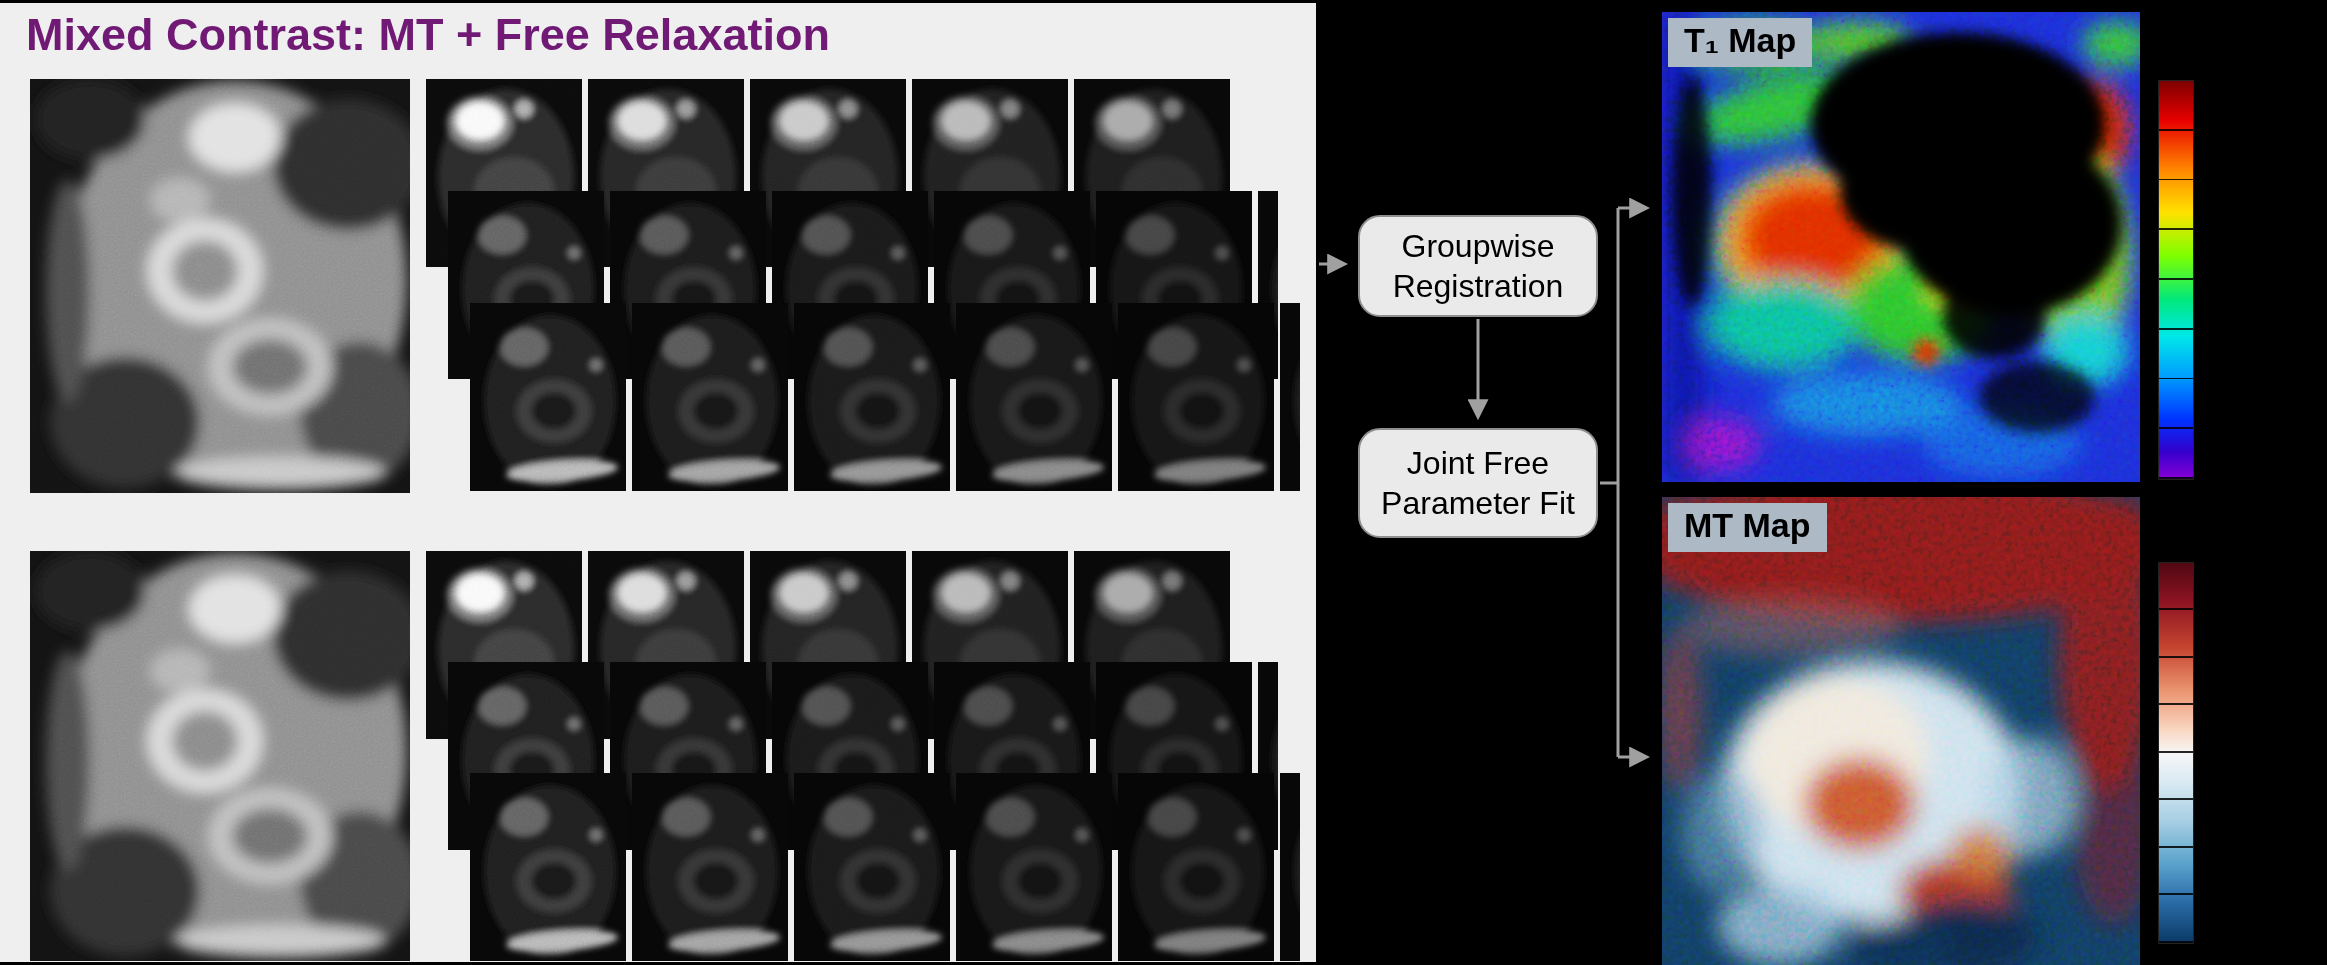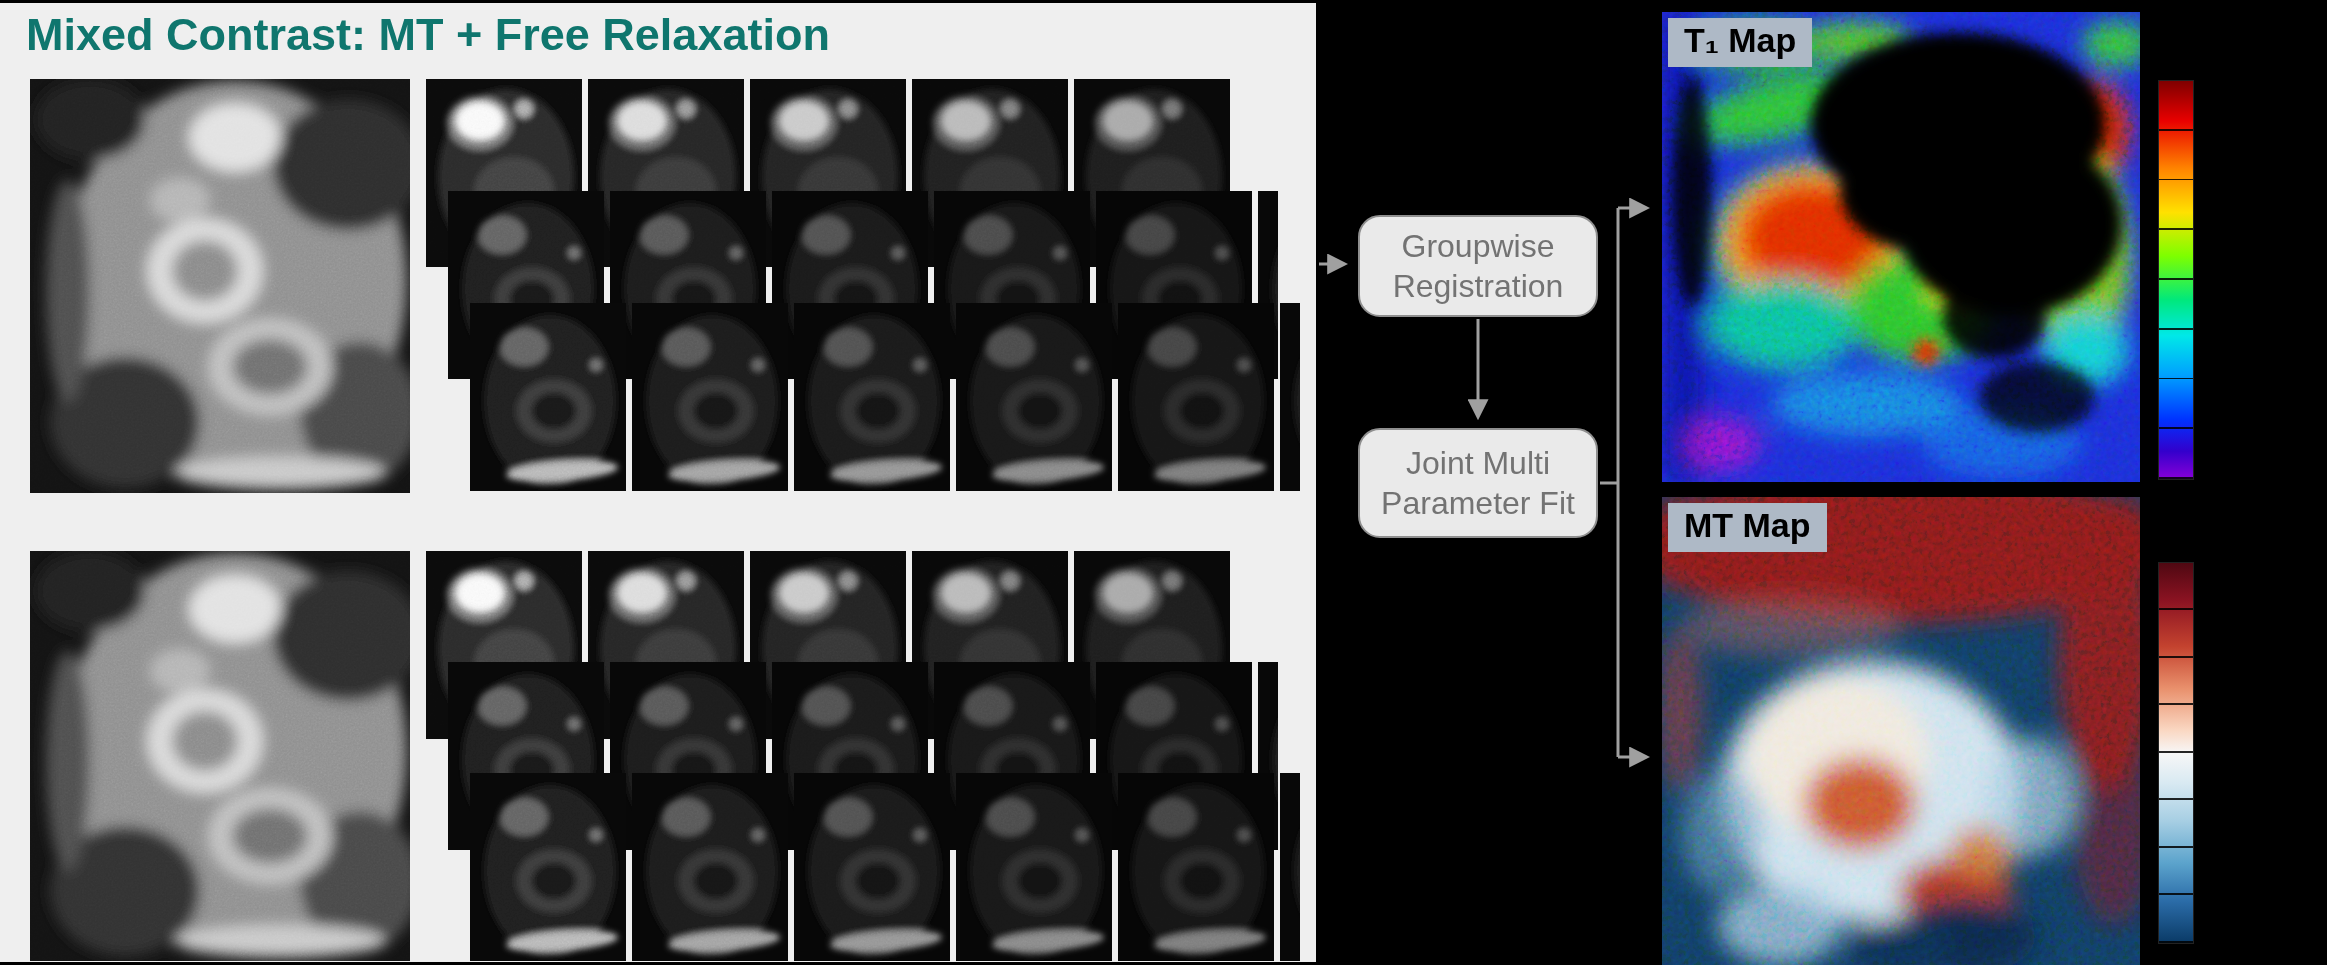--- a/index.html
+++ b/index.html
@@ -1,21 +1,21 @@
 <!DOCTYPE html>
 <html><head>
 <meta charset="utf-8">
 <style>
   * { margin:0; padding:0; box-sizing:border-box; }
   html, body { background:#000; font-family:"Liberation Sans", sans-serif; }
   #canvas { position:relative; width:2327px; height:965px; background:#000; overflow:hidden; }
 
   
   .left-panel { position:absolute; left:0; top:3px; width:1316px; height:959px; background:#efefef; }
-  .section-title { position:absolute; font-size:45px; font-weight:bold; color:#0f766e; white-space:nowrap; }
+  .section-title { position:absolute; font-size:45px; font-weight:bold; color:#701a75; white-space:nowrap; }
   #title1 { left:26px; top:6px; }
   #title2 { left:26px; top:494px; }
 
   .mri-large { position:absolute; width:380px; }
   #mriL1 { left:30px; top:76px; height:414px; }
   #mriL2 { left:30px; top:548px; height:410px; }
   .mri-large svg { width:100%; height:100%; display:block; }
 
   .frame-row { position:absolute; display:flex; gap:6px; }
   #s1r1 { left:426px; top:76px; }
@@ -29,21 +29,21 @@
   .frame.sliver { width:20px; overflow:hidden; }
   .frame-row .frame:nth-child(1) svg { filter:brightness(1.12); }
   .frame-row .frame:nth-child(2) svg { filter:brightness(1.0); }
   .frame-row .frame:nth-child(3) svg { filter:brightness(0.92); }
   .frame-row .frame:nth-child(4) svg { filter:brightness(0.85); }
   .frame-row .frame:nth-child(5) svg { filter:brightness(0.78); }
 
   
   .flow-box { position:absolute; left:1358px; width:240px; background:#eaeaea; border:2px solid #8f8f8f;
               border-radius:22px; display:flex; align-items:center; justify-content:center; text-align:center;
-              font-size:32px; color:#737373; line-height:1.25; padding:16px 14px; }
+              font-size:32px; color:#000000; line-height:1.25; padding:16px 14px; }
   #box1 { top:215px; height:102px; }
   #box2 { top:428px; height:110px; }
   .connectors { position:absolute; left:0; top:0; width:2327px; height:965px; pointer-events:none; }
 
   
   .map { position:absolute; left:1662px; width:478px; }
   #t1map { top:12px; height:470px; }
   #mtmap { top:497px; height:476px; }
   .map svg { width:100%; height:100%; display:block; }
   .map-label { position:absolute; left:6px; top:6px; background:#aeb9c6; color:#000000; font-weight:bold;
@@ -327,21 +327,21 @@
         </div>
       <div class="frame sliver">
           <svg viewBox="0 0 156 188">
             <use href="#mriSB"></use>
           </svg>
         </div>
     </div>
   </div>
 
   <div class="flow-box" id="box1">Groupwise Registration</div>
-  <div class="flow-box" id="box2">Joint Multi Parameter Fit</div>
+  <div class="flow-box" id="box2">Joint Free Parameter Fit</div>
 
   <svg class="connectors" viewBox="0 0 2327 965">
     <defs>
       <marker id="arr" viewBox="0 0 10 10" refX="8" refY="5" markerWidth="7" markerHeight="7" orient="auto-start-reverse">
         <path d="M0 0 L10 5 L0 10 z" fill="#a0a0a0"></path>
       </marker>
     </defs>
     <path d="M1319 264 H1344" stroke="#a0a0a0" stroke-width="3" fill="none" marker-end="url(#arr)"></path>
     <path d="M1478 319 V416" stroke="#a0a0a0" stroke-width="3" fill="none" marker-end="url(#arr)"></path>
     <path d="M1600 483 H1618 M1618 208 V757" stroke="#a0a0a0" stroke-width="3" fill="none"></path>

